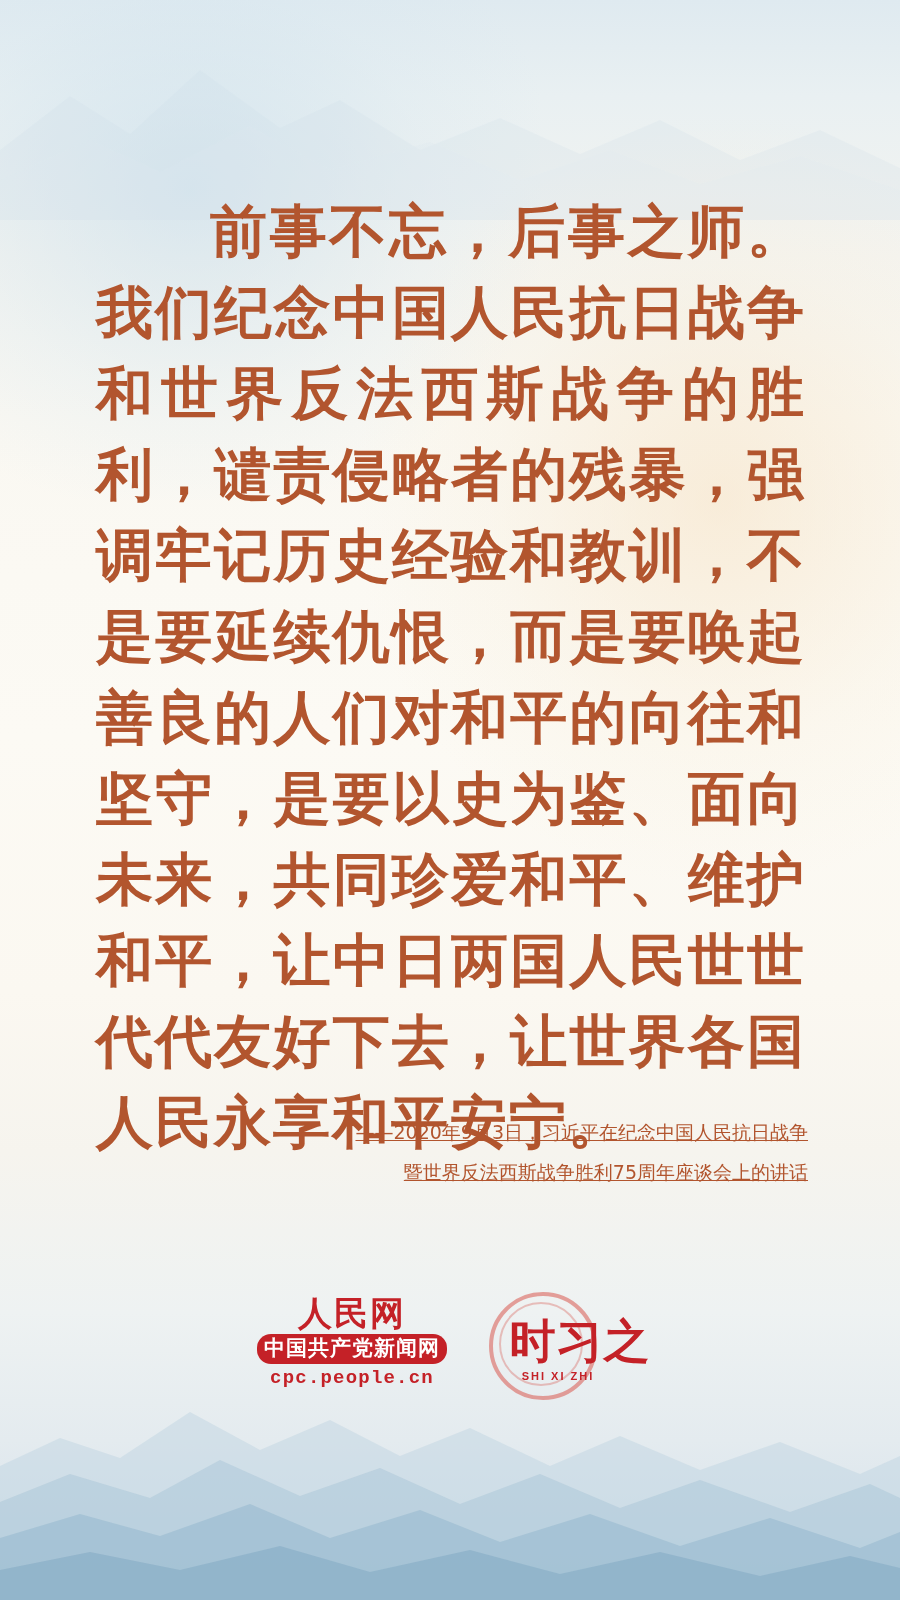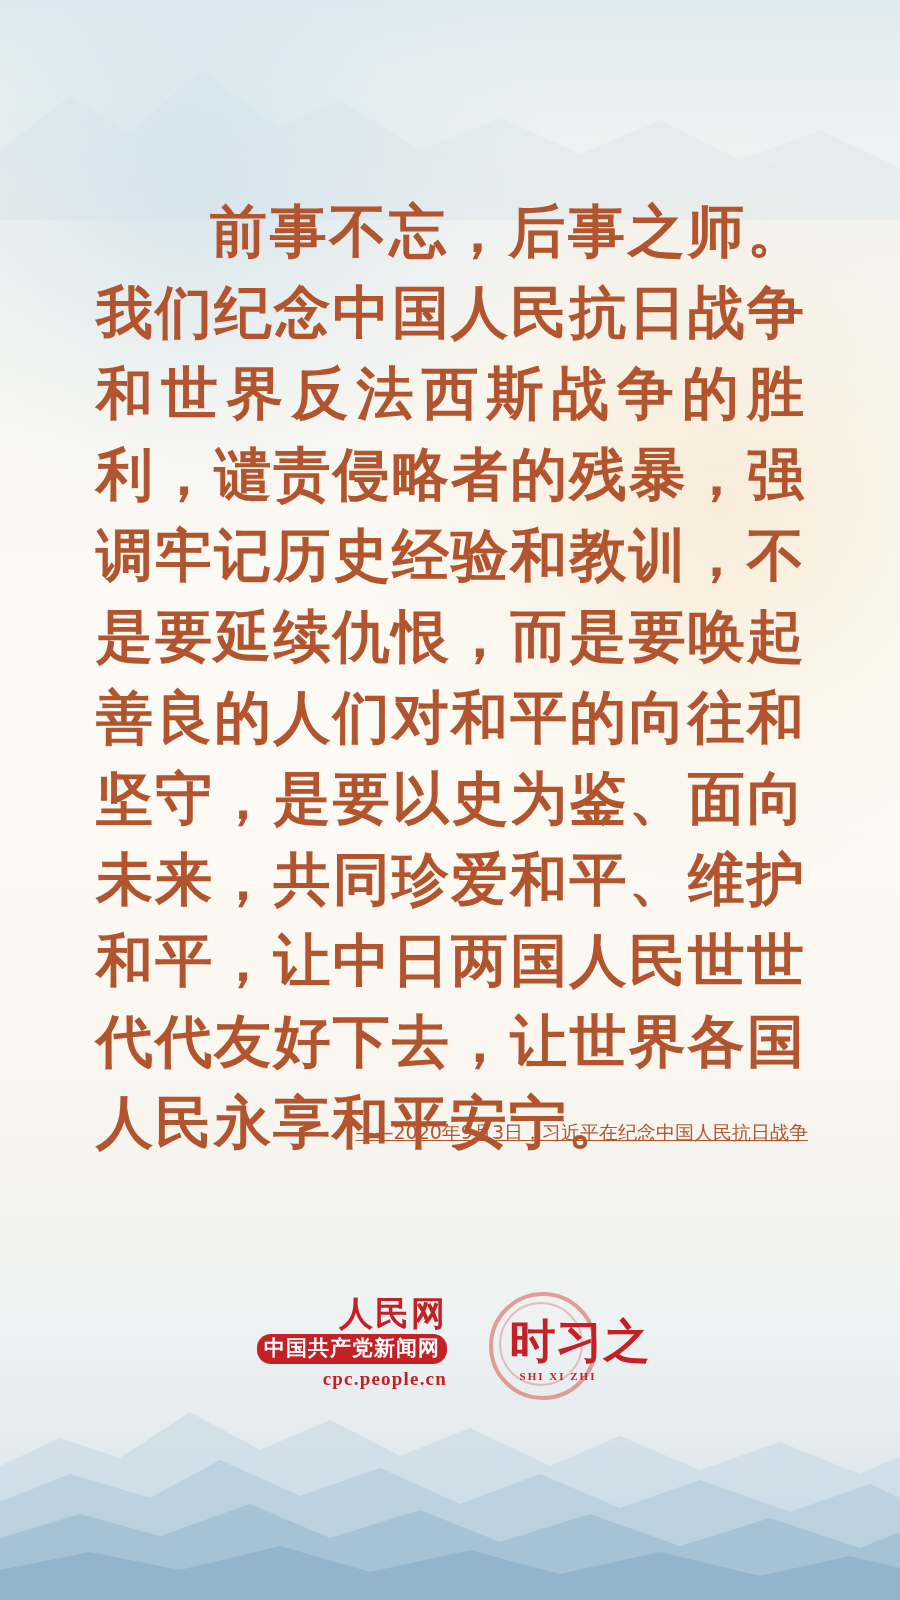--- a/index.html
+++ b/index.html
@@ -107,21 +107,21 @@
     width: 900px;
     display: flex;
     align-items: center;
     justify-content: center;
     gap: 26px;
   }
 
   .people-logo {
     display: flex;
     flex-direction: column;
-    align-items: flex-end;
+    align-items: center;
     line-height: 1;
   }
   .people-logo .pl-top {
     font-family: "DejaVu Sans", "Liberation Sans", sans-serif;
     font-size: 34px;
     font-weight: 700;
     color: #c42127;
     letter-spacing: 2px;
     padding-bottom: 4px;
   }
@@ -130,21 +130,21 @@
     color: #fff;
     font-size: 21px;
     font-weight: 700;
     letter-spacing: 1px;
     padding: 4px 7px 5px 7px;
     font-family: "DejaVu Sans", "Liberation Sans", sans-serif;
     border-radius: 14px;
   }
   .people-logo .pl-url {
     margin-top: 5px;
-    font-family: Liberation Serif, serif;
+    font-family: Liberation Mono, monospace;
     font-size: 19px;
     font-weight: 700;
     color: #c42127;
     letter-spacing: 1.2px;
   }
 
   .shixizhi {
     position: relative;
     width: 170px;
     height: 104px;
@@ -178,21 +178,21 @@
     z-index: 2;
     white-space: nowrap;
     margin-left: 44px;
   }
   .sxz-pinyin {
     position: absolute;
     bottom: 12px;
     left: 0;
     width: 170px;
     text-align: center;
-    font-family: Liberation Serif, serif;
+    font-family: Liberation Sans, sans-serif;
     font-size: 11px;
     font-weight: 700;
     letter-spacing: 2px;
     color: #c42127;
     z-index: 3;
     margin-top: 40px;
   }
 
   .mountains {
     position: absolute;
@@ -215,20 +215,21 @@
     <path d="M0,150 L70,96 L130,134 L200,70 L280,128 L340,100 L420,150 L500,118 L580,154 L660,120 L740,160 L820,130 L900,168 L900,220 L0,220 Z" fill="#c9dbe6" opacity="0.35"></path>
     <path d="M0,180 L90,140 L160,172 L250,126 L330,170 L430,142 L520,180 L610,150 L700,184 L800,156 L900,190 L900,220 L0,220 Z" fill="#d6e4ec" opacity="0.4"></path>
   </svg>
 
   <div class="quote-wrap">
     <div class="quote">前事不忘，后事之师。我们纪念中国人民抗日战争和世界反法西斯战争的胜利，谴责侵略者的残暴，强调牢记历史经验和教训，不是要延续仇恨，而是要唤起善良的人们对和平的向往和坚守，是要以史为鉴、面向未来，共同珍爱和平、维护和平，让中日两国人民世世代代友好下去，让世界各国人民永享和平安宁。</div>
   </div>
 
   <div class="attribution">
     <span class="line">——2020年9月3日，习近平在纪念中国人民抗日战争</span>
+    <span class="line">暨世界反法西斯战争胜利75周年座谈会上的讲话</span>
   </div>
 
   <div class="logos">
 
     <div class="people-logo">
       <div class="pl-top">人民网</div>
       <div class="pl-bar">中国共产党新闻网</div>
       <div class="pl-url">cpc.people.cn</div>
     </div>
 

